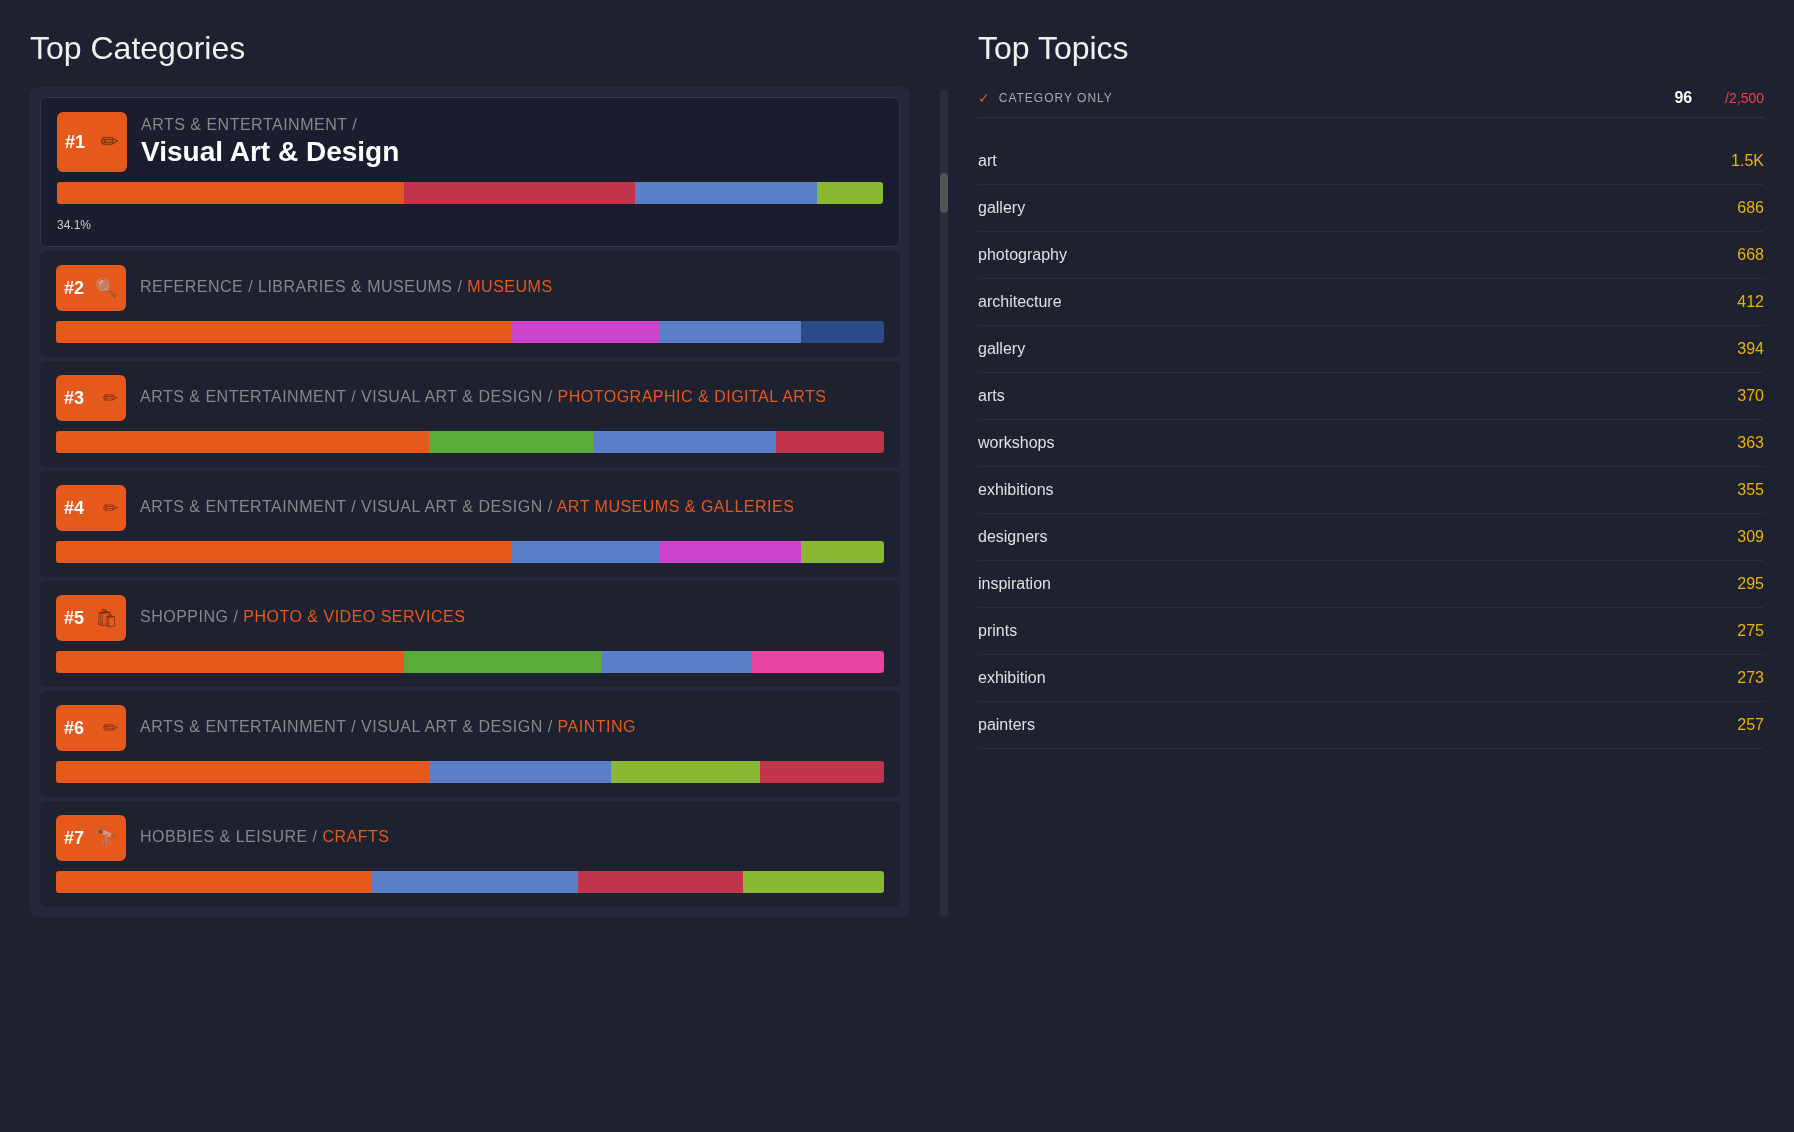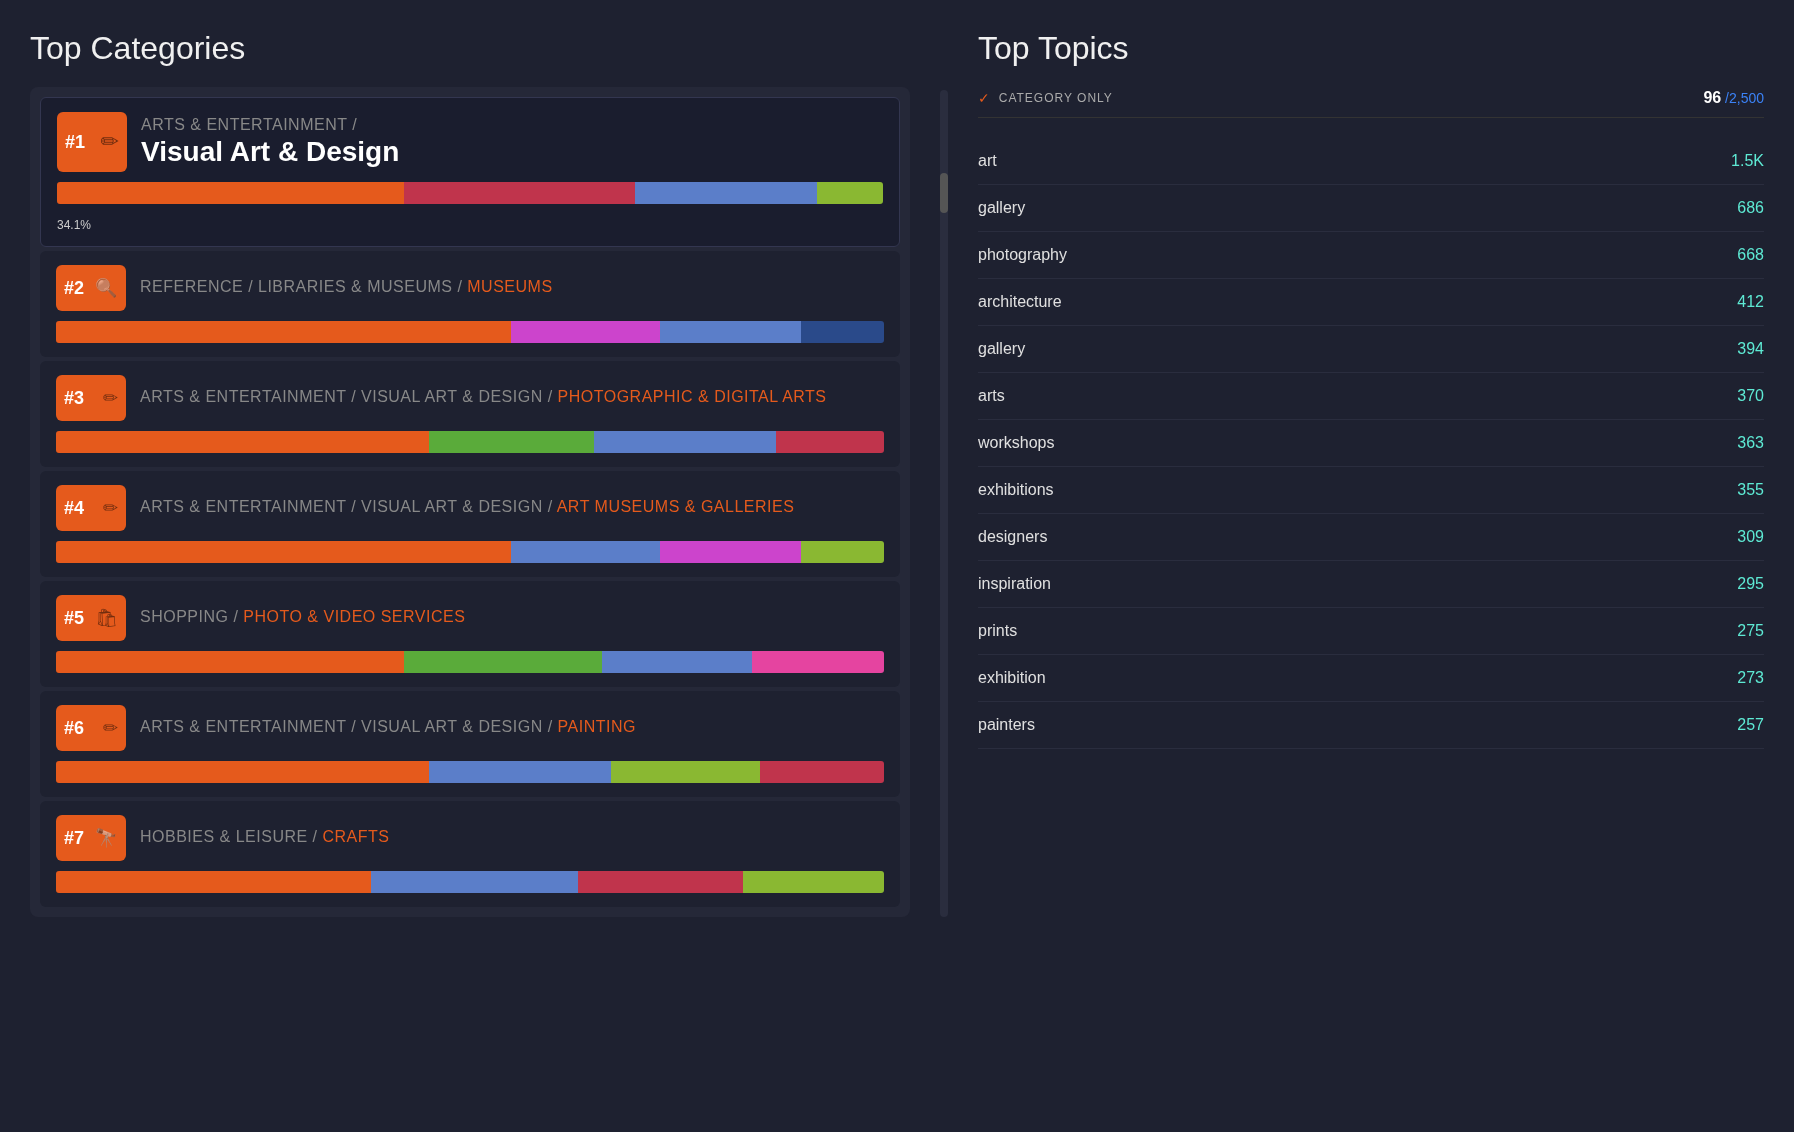--- a/index.html
+++ b/index.html
@@ -157,40 +157,41 @@
     }
     .count-display {
       font-size: 14px;
       color: #fff;
     }
     .count-display .main-count {
       font-weight: 700;
       font-size: 16px;
     }
     .count-display .total {
-      color: #3b82f6;
+      color: #ef4444;
+      margin-left: 29px;
     }
     .topics-list {
       display: flex;
       flex-direction: column;
     }
     .topic-row {
       display: flex;
       align-items: center;
       justify-content: space-between;
       padding: 14px 0;
       border-bottom: 1px solid #2a2d3e;
     }
     .topic-name {
       font-size: 16px;
       color: #e0e0e0;
     }
     .topic-count {
       font-size: 16px;
-      color: #5eead4;
+      color: #eab308;
       font-weight: 500;
     }
   </style>
 </head>
 <body>
 
 <div class="main-container">
 
   <div class="left-panel">
     <h1 class="panel-title">Top Categories</h1>

